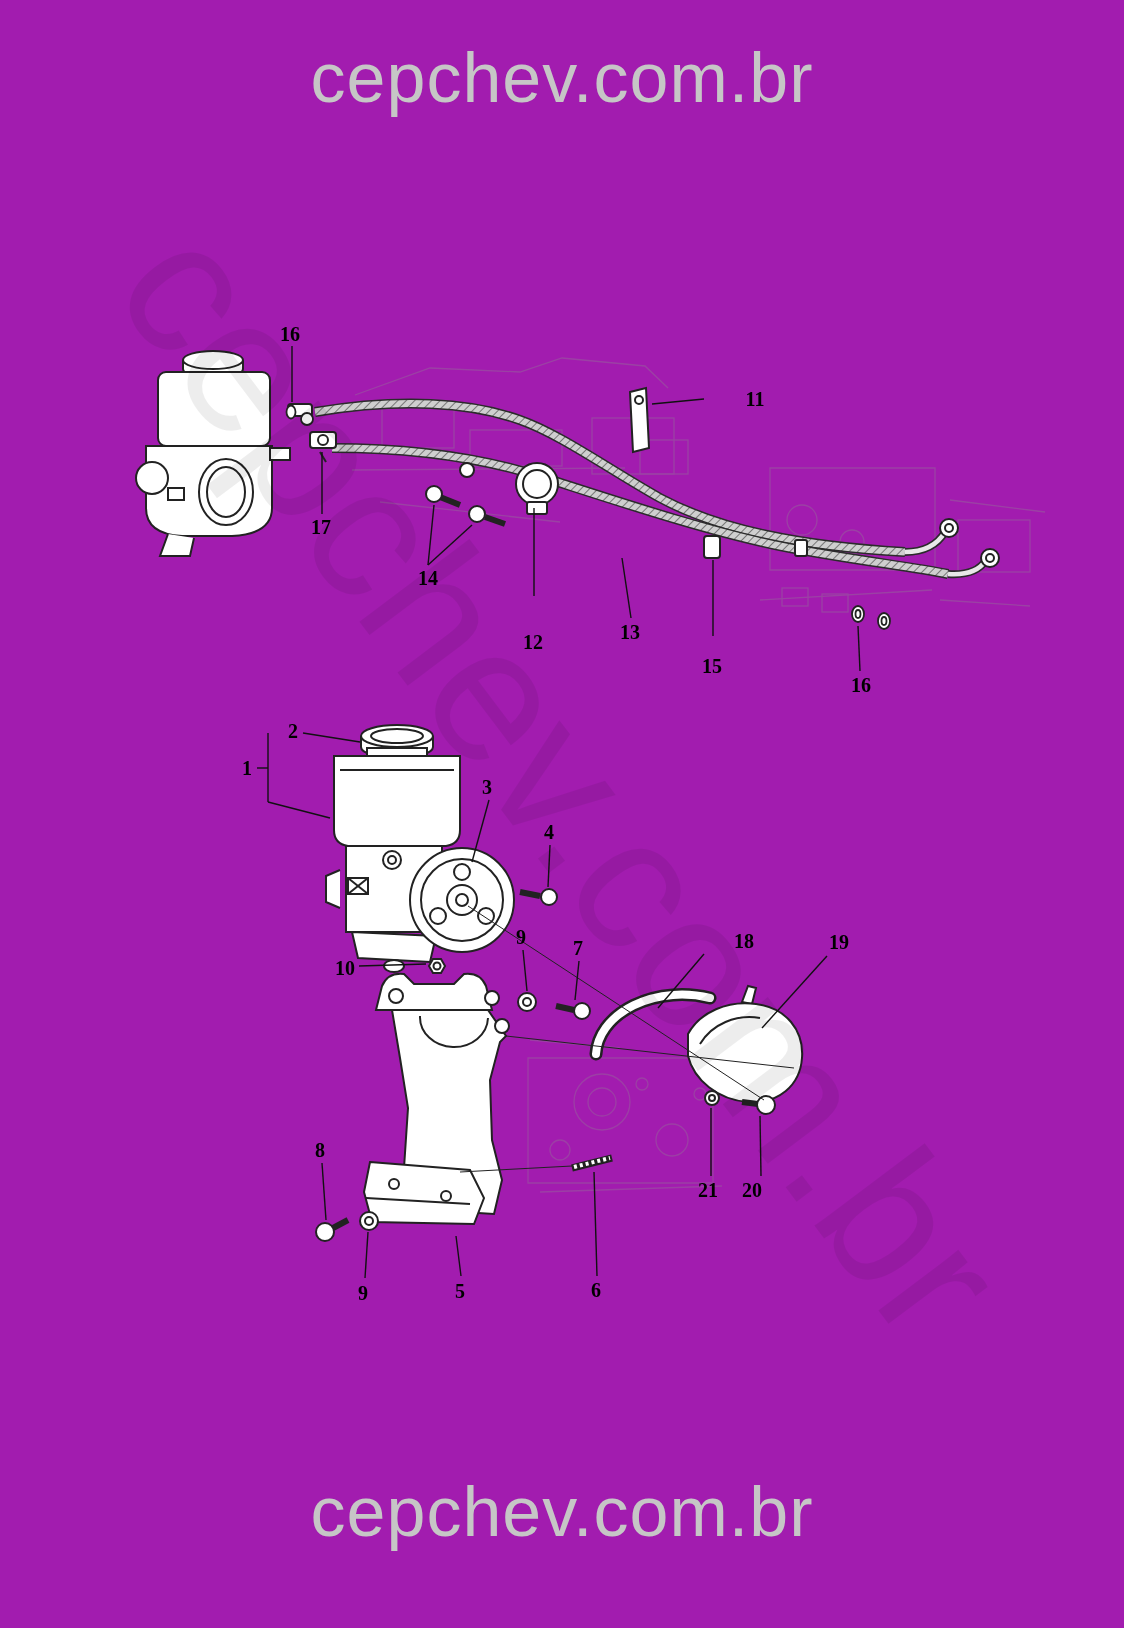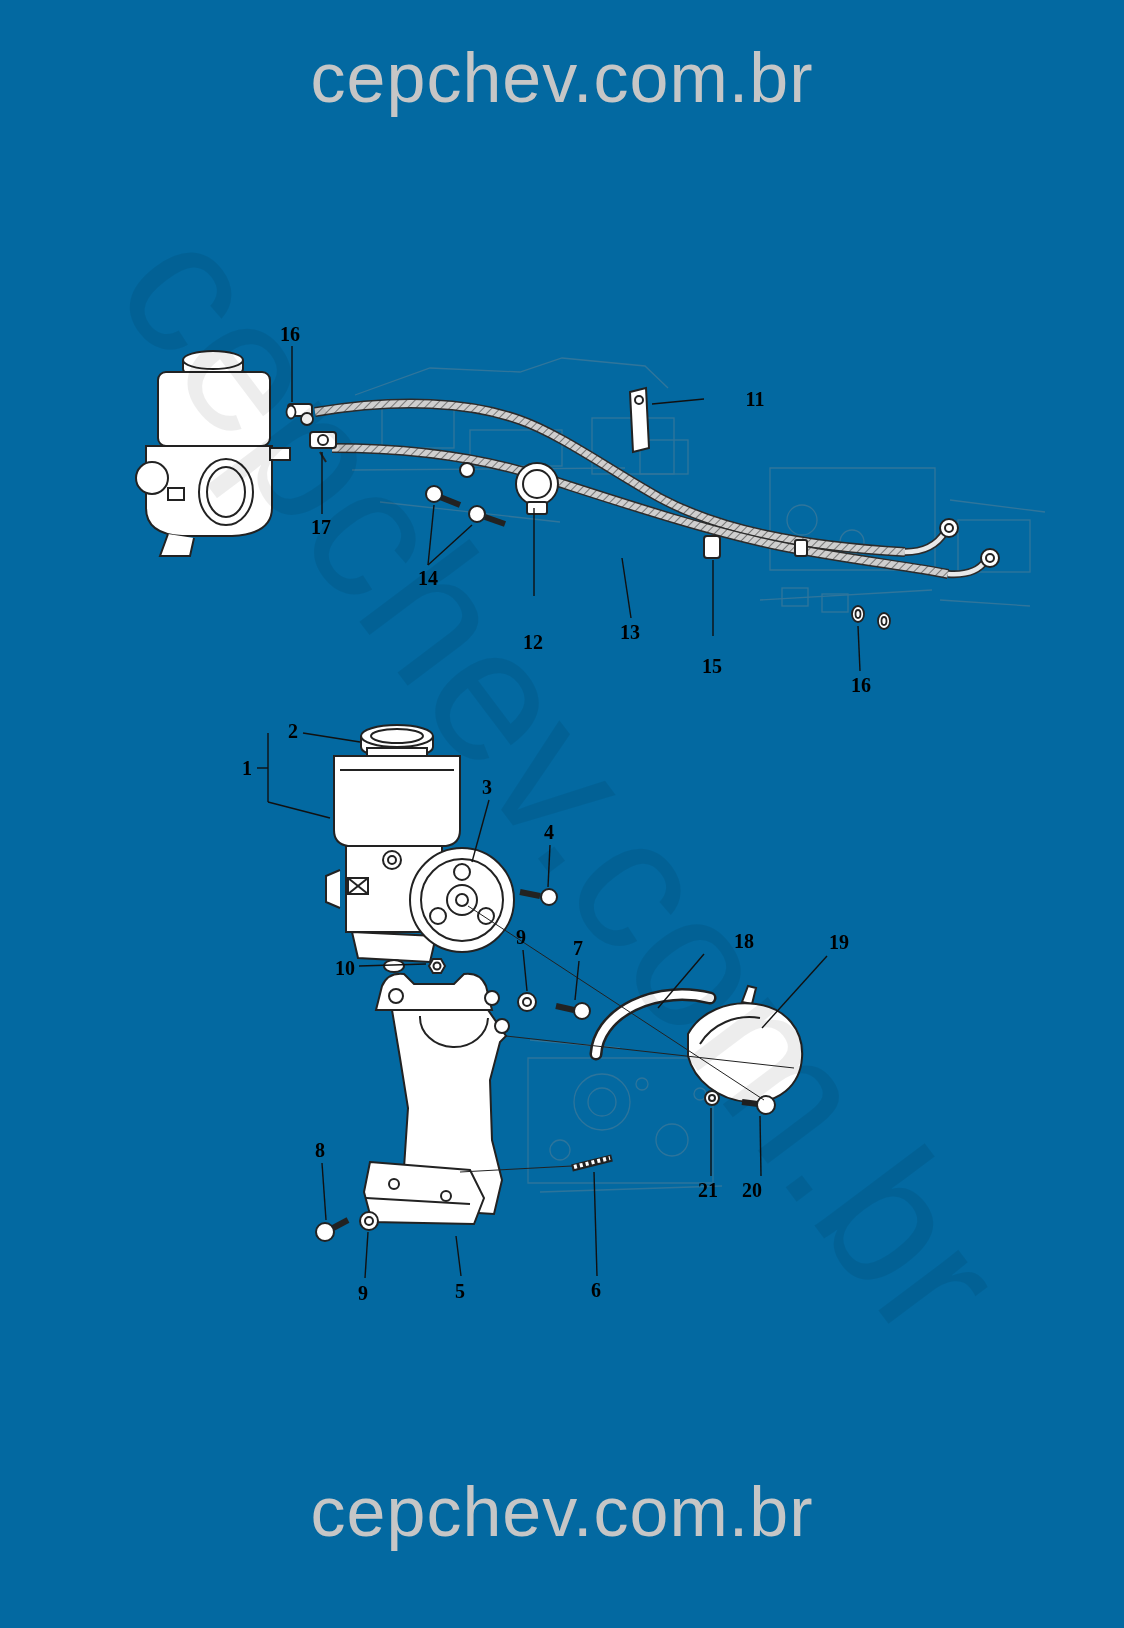--- a/index.html
+++ b/index.html
@@ -3,21 +3,21 @@
 <meta charset="utf-8">
 <style>
   * { margin: 0; padding: 0; box-sizing: border-box; }
   html, body { background: #ffffff; }
   body {
     width: 1124px; height: 1628px;
     position: relative;
     font-family: "Liberation Sans", sans-serif;
     overflow: hidden;
   }
-  .page { position: absolute; inset: 0; background: #0369a1; }
+  .page { position: absolute; inset: 0; background: #a21caf; }
   .wm-top, .wm-bottom {
     position: absolute; width: 100%;
     text-align: center;
     color: #c6c6c6;
     font-size: 70px;
     letter-spacing: 1px;
     user-select: none;
     white-space: nowrap;
   }
   .wm-top { top: 38px; }

